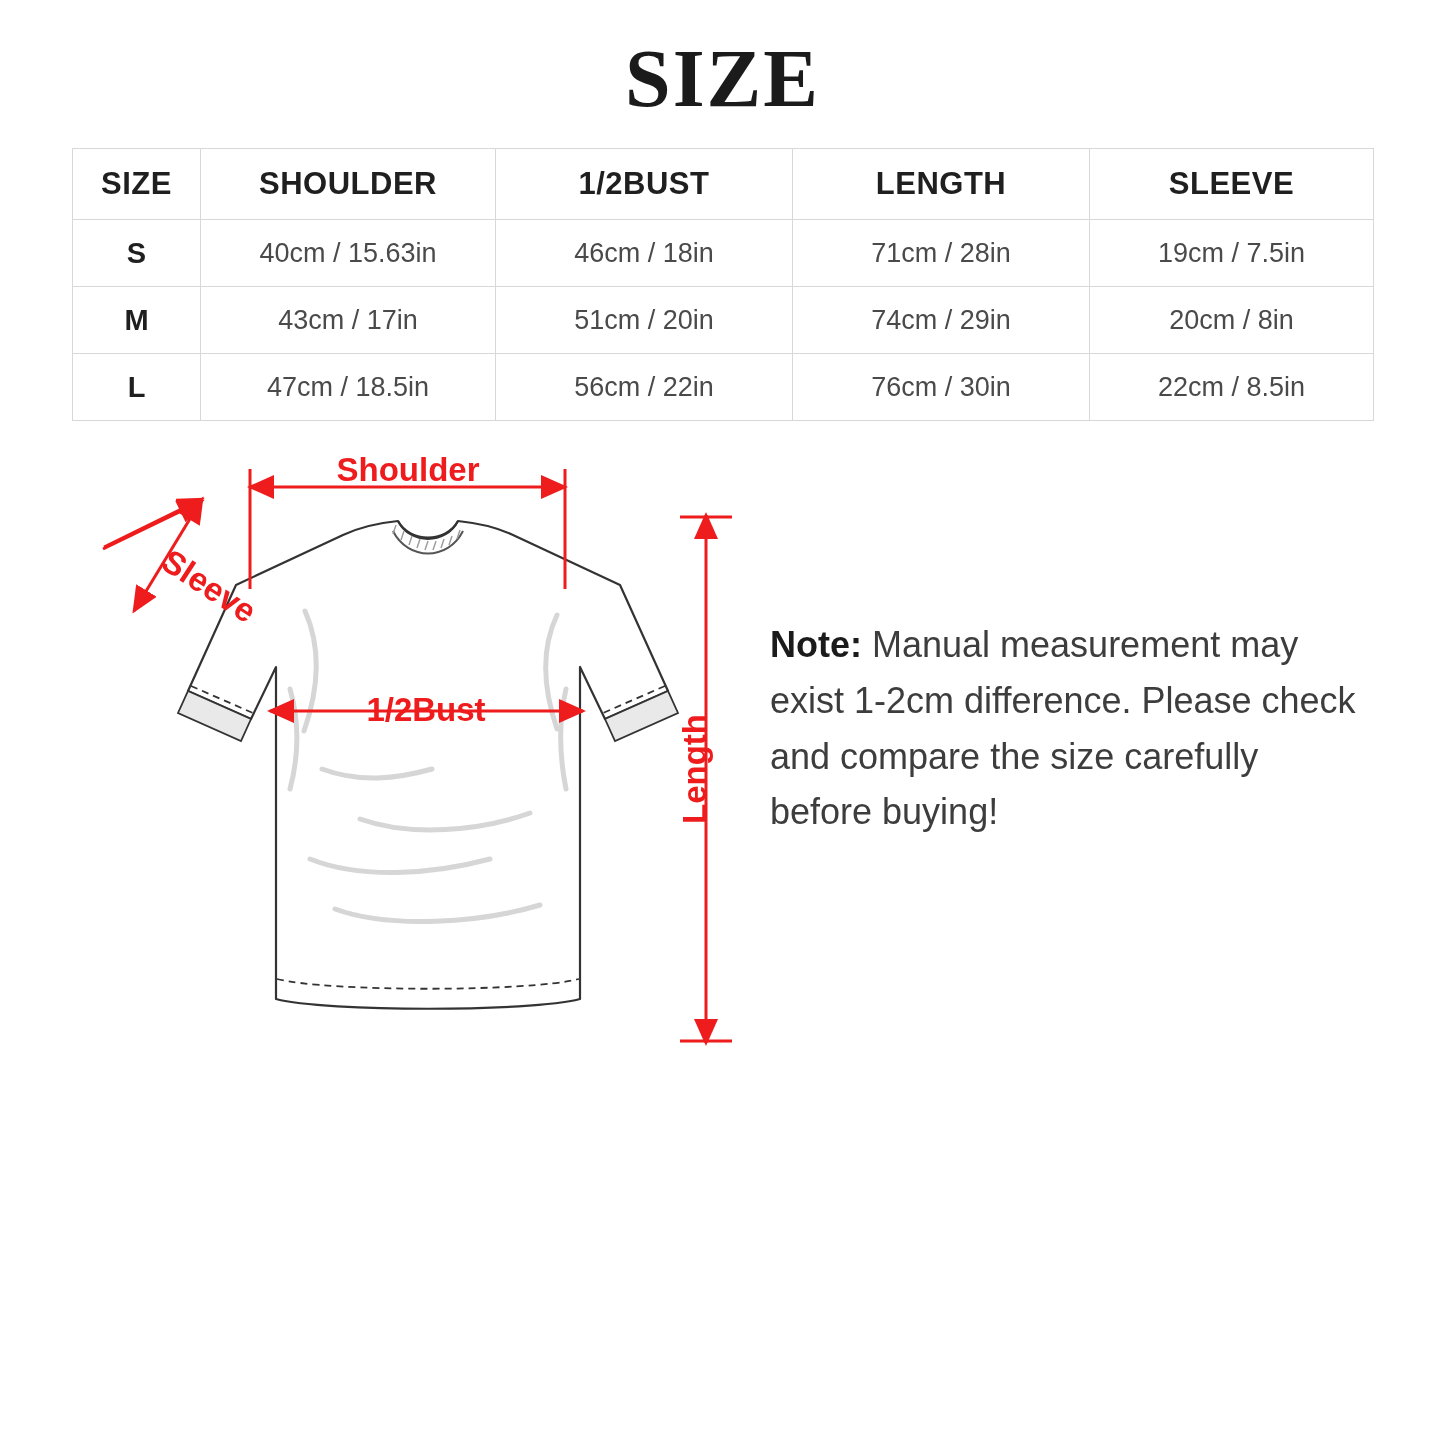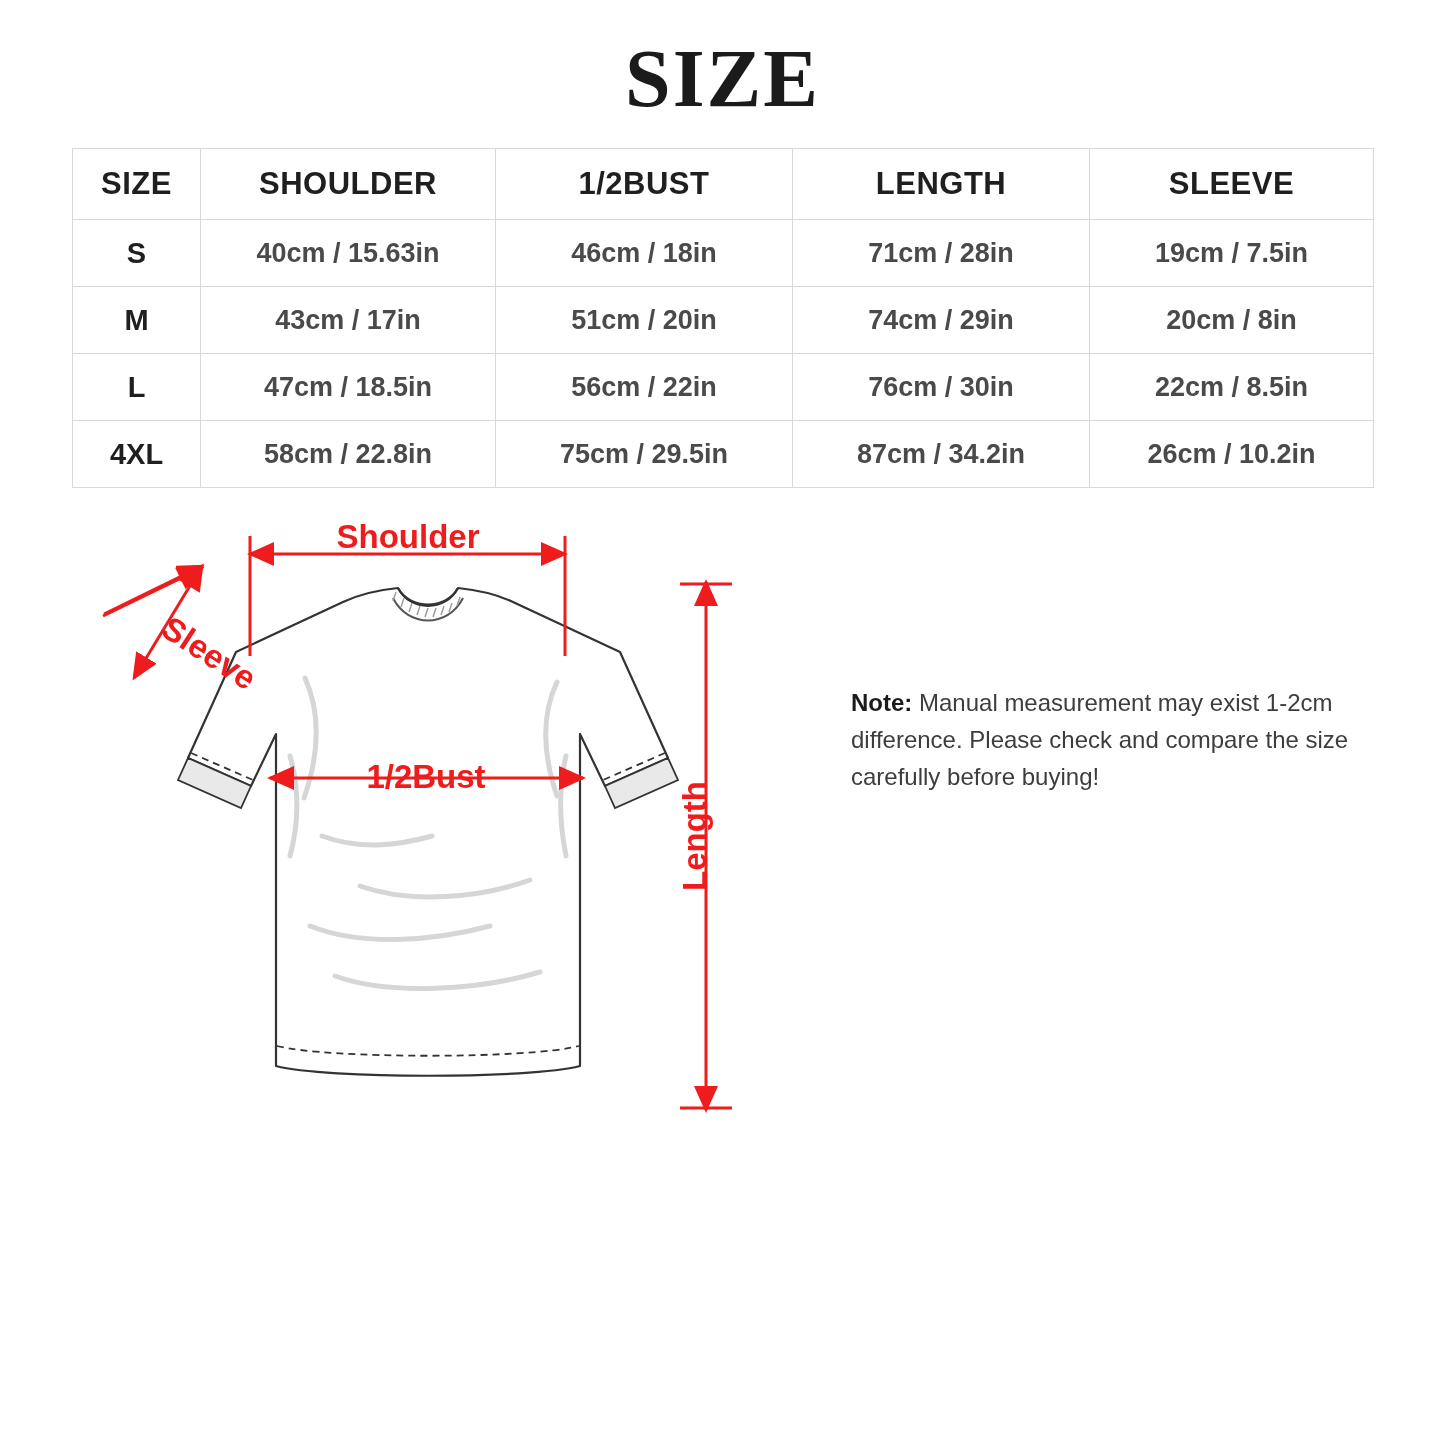--- a/index.html
+++ b/index.html
@@ -52,21 +52,21 @@
     height: 68px;
     font-size: 31px;
     font-weight: 700;
     color: #1f1f1f;
     letter-spacing: 0.5px;
   }
   table.size-table td {
     height: 64px;
     font-size: 27px;
     color: #4a4a4a;
-    font-weight: 700;
+    font-weight: 400;
   }
   table.size-table td.size-cell {
     font-weight: 700;
     font-size: 29px;
     color: #1f1f1f;
   }
   col.c-size   { width: 128px; }
   col.c-sh     { width: 295px; }
   col.c-bust   { width: 297px; }
   col.c-len    { width: 297px; }
@@ -85,24 +85,24 @@
     left: 60px;
     top: 0;
     width: 760px;
     height: 680px;
   }
   .diagram svg { display: block; }
 
   
   .note {
     position: absolute;
-    left: 851px;
+    left: 770px;
     top: 178px;
     width: 590px;
-    font-size: 24px;
+    font-size: 36px;
     line-height: 1.55;
     color: #3d3d3d;
   }
   .note b {
     font-weight: 700;
     color: #1b1b1b;
   }
 </style>
 </head>
 <body>
@@ -143,27 +143,20 @@
           <td>51cm / 20in</td>
           <td>74cm / 29in</td>
           <td>20cm / 8in</td>
         </tr>
         <tr>
           <td class="size-cell">L</td>
           <td>47cm / 18.5in</td>
           <td>56cm / 22in</td>
           <td>76cm / 30in</td>
           <td>22cm / 8.5in</td>
-        </tr>
-        <tr>
-          <td class="size-cell">4XL</td>
-          <td>58cm / 22.8in</td>
-          <td>75cm / 29.5in</td>
-          <td>87cm / 34.2in</td>
-          <td>26cm / 10.2in</td>
         </tr>
       </tbody>
     </table>
   </div>
 
   <div class="lower">
 
     <div class="diagram">
       <svg width="760" height="680" viewBox="0 0 760 680" xmlns="http://www.w3.org/2000/svg">
         <defs>

